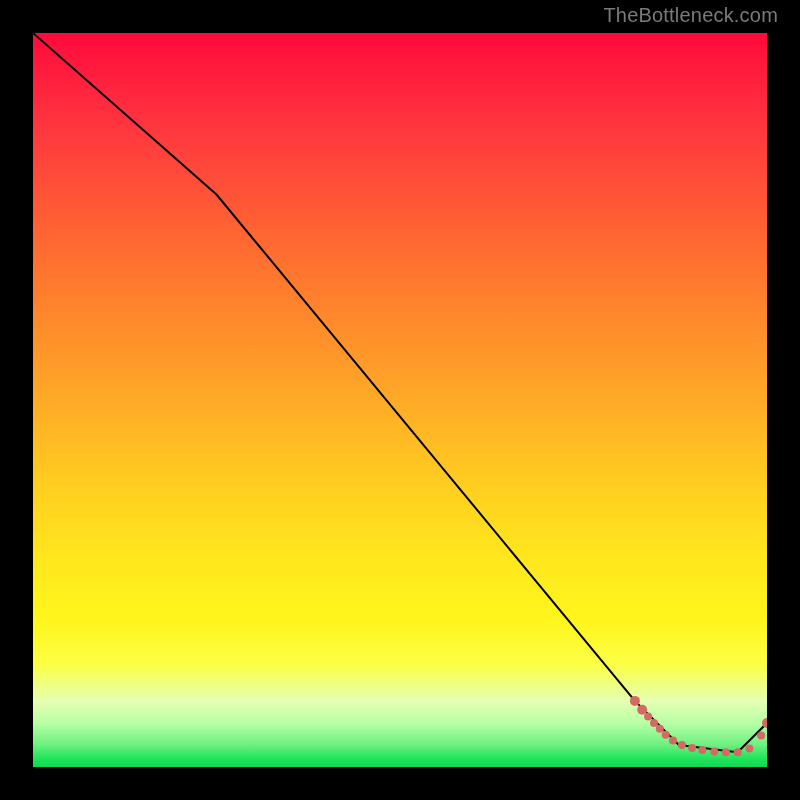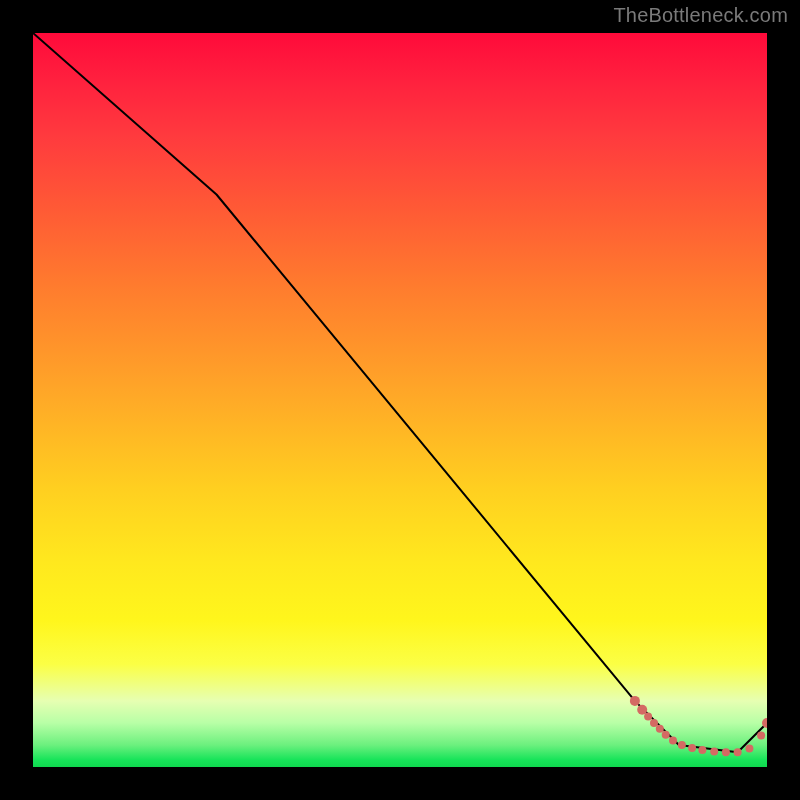--- a/index.html
+++ b/index.html
@@ -13,21 +13,21 @@
   }
   .stage {
     position: relative;
     width: 800px;
     height: 800px;
     background: #000;
   }
   .watermark {
     position: absolute;
     top: 4px;
-    right: 12px;
+    right: 22px;
     color: #7a7a7a;
     font-size: 20px;
     font-weight: 500;
     letter-spacing: 0.2px;
     user-select: none;
   }
   .plot {
     position: absolute;
     left: 33px;
     top: 33px;

